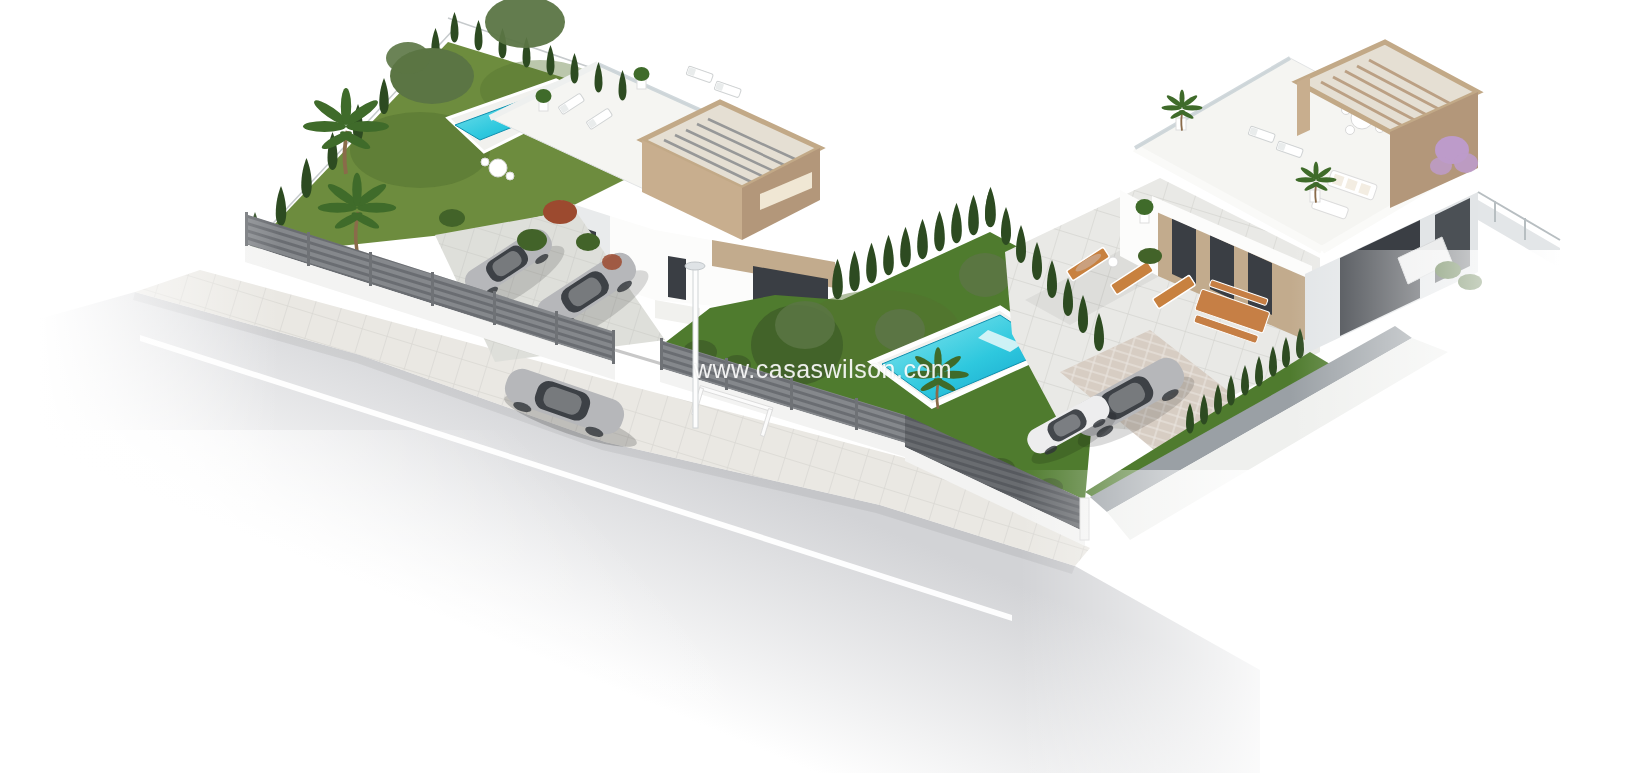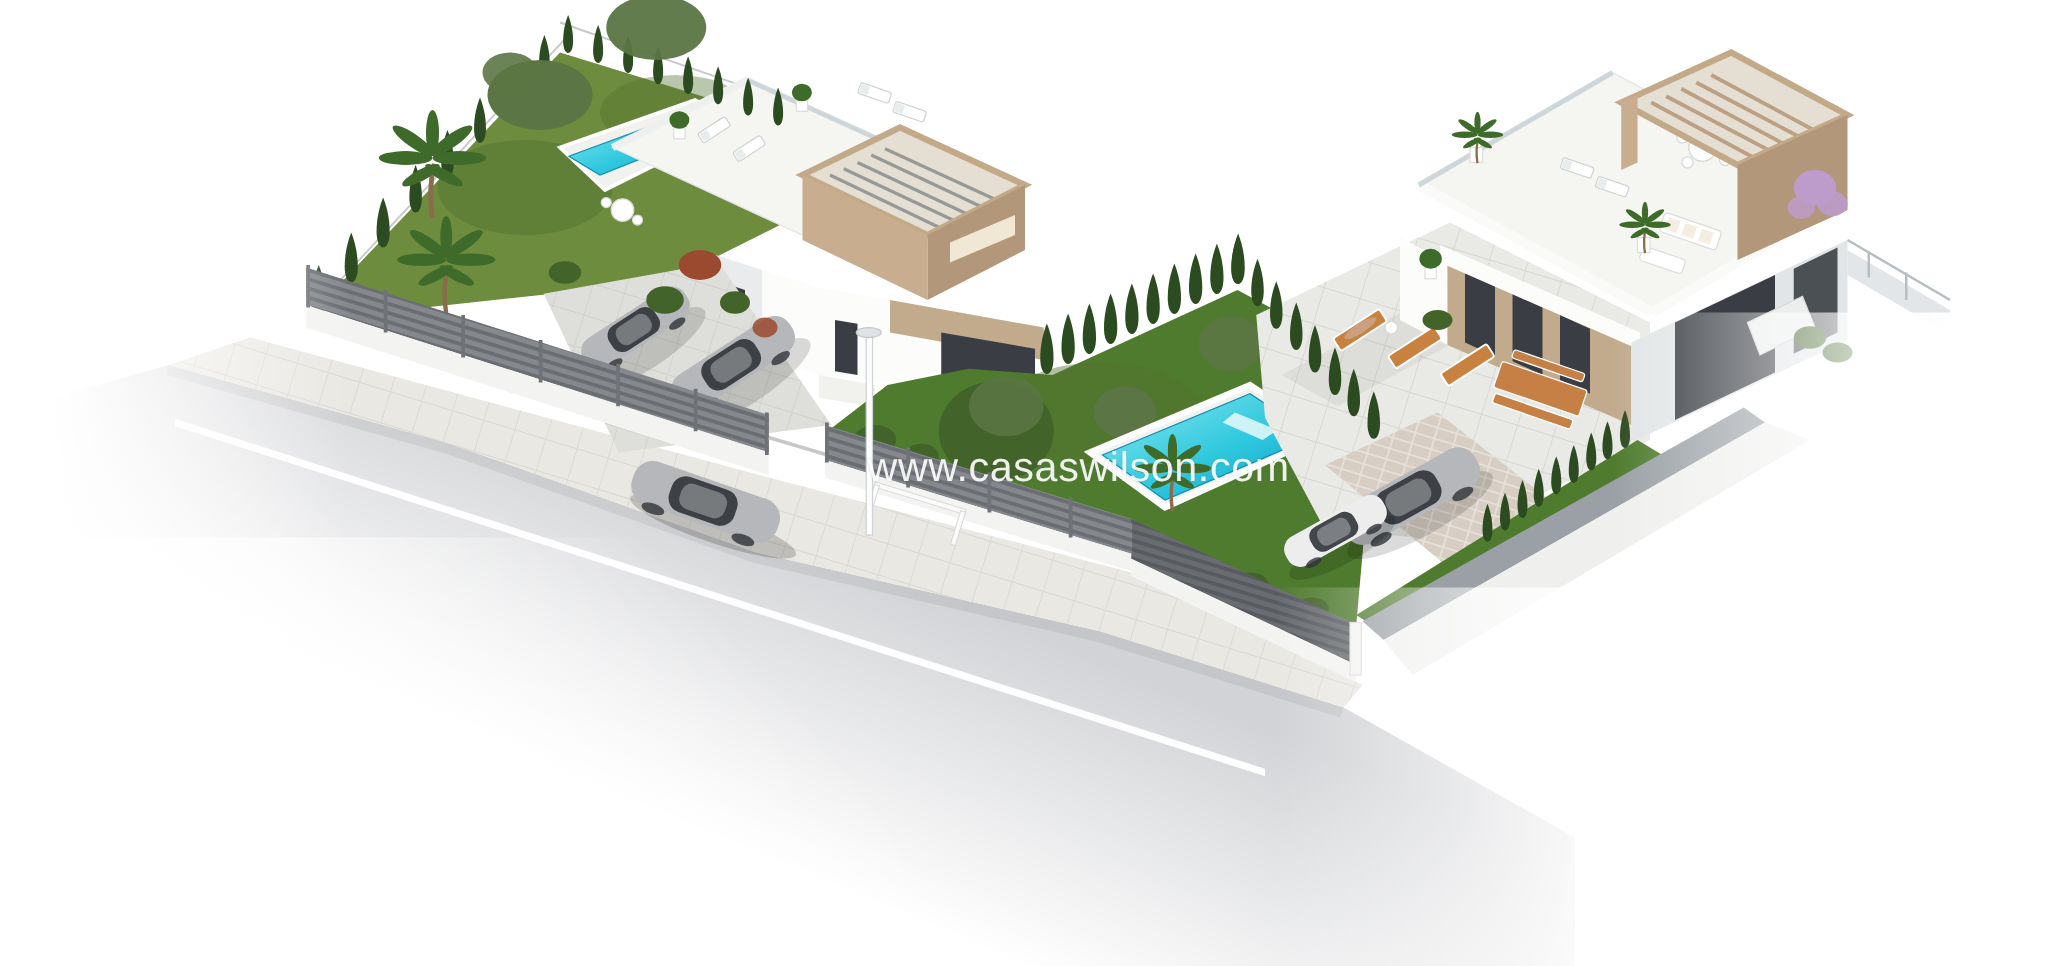--- a/index.html
+++ b/index.html
@@ -1,19 +1,19 @@
 <!DOCTYPE html>
 <html style="--bg: #ffffff; --road: #d2d3d6; --road-line: #ffffff; --sidewalk: #eae8e3; --fence: #85888c; --fence-dark: #696c70; --fence-base: #f3f3f2; --wall-gray: #9aa0a5; --grass-left: #6d8c3e; --grass-mid: #4f7b2e; --grass-dark: #54722f; --cypress: #2d4b21; --tree-olive: #5b7544; --tree-blob: #426329; --palm-green: #3f6b2a; --trunk-brown: #8a6b4a; --bush-red: #9c4a2f; --pool-light: #8fe9f0; --pool-mid: #2ec8de; --pool-deep: #129ec9; --pool-deck: #f1f1ee; --villa-white: #fcfcfb; --villa-roof: #f5f5f2; --villa-shade: #e9ebec; --villa-side: #e2e5e7; --window-dark: #3a3e44; --pergola-top: #e5dfd3; --pergola-frame: #c2a987; --pergola-front: #b3977a; --pergola-side: #c8ae8e; --pergola-cut: #f0e7d4; --tan-wall: #c2ab8d; --car-silver: #b6b7ba; --car-white: #ededee; --car-glass: #30343a; --lounger-orange: #c8813f; --wood-brown: #c67f45; --purple-tree: #bd9bca; --lamp-white: #fdfdfd; --watermark-color: #ffffff;"><head>
 <meta charset="utf-8">
 <style>
   html,body{margin:0;padding:0;background:#fff;}
   body{width:1638px;height:773px;overflow:hidden;font-family:"Liberation Sans",sans-serif;}
   .stage{position:relative;width:1638px;height:773px;background:var(--bg);}
   svg{position:absolute;left:0;top:0;}
-  .watermark{position:absolute;left:694px;top:355px;font-size:33px;letter-spacing:.5px;
+  .watermark{position:absolute;left:694px;top:355px;font-size:25px;letter-spacing:.5px;
     color:var(--watermark-color);opacity:.9;white-space:nowrap;
     text-shadow:0 0 2px rgba(110,110,110,.30);text-align:center;} .f-line{fill:var(--road-line)} .f-sidewalk{fill:var(--sidewalk)}
   .f-fence{fill:var(--fence)} .f-fence-dark{fill:var(--fence-dark)} .f-fence-base{fill:var(--fence-base)}
   .f-wall-gray{fill:var(--wall-gray)}
   .f-grass-left{fill:var(--grass-left)} .f-grass-mid{fill:var(--grass-mid)} .f-grass-dark{fill:var(--grass-dark)}
   .f-cypress{fill:var(--cypress)} .f-olive{fill:var(--tree-olive)} .f-blob{fill:var(--tree-blob)}
   .f-palm{fill:var(--palm-green)} .s-trunk{stroke:var(--trunk-brown)} .f-bush-red{fill:var(--bush-red)}
   .f-pool-deck{fill:var(--pool-deck)}
   .f-villa{fill:var(--villa-white)} .f-roof{fill:var(--villa-roof)} .f-shade{fill:var(--villa-shade)}
   .f-side{fill:var(--villa-side)} .f-win{fill:var(--window-dark)}

